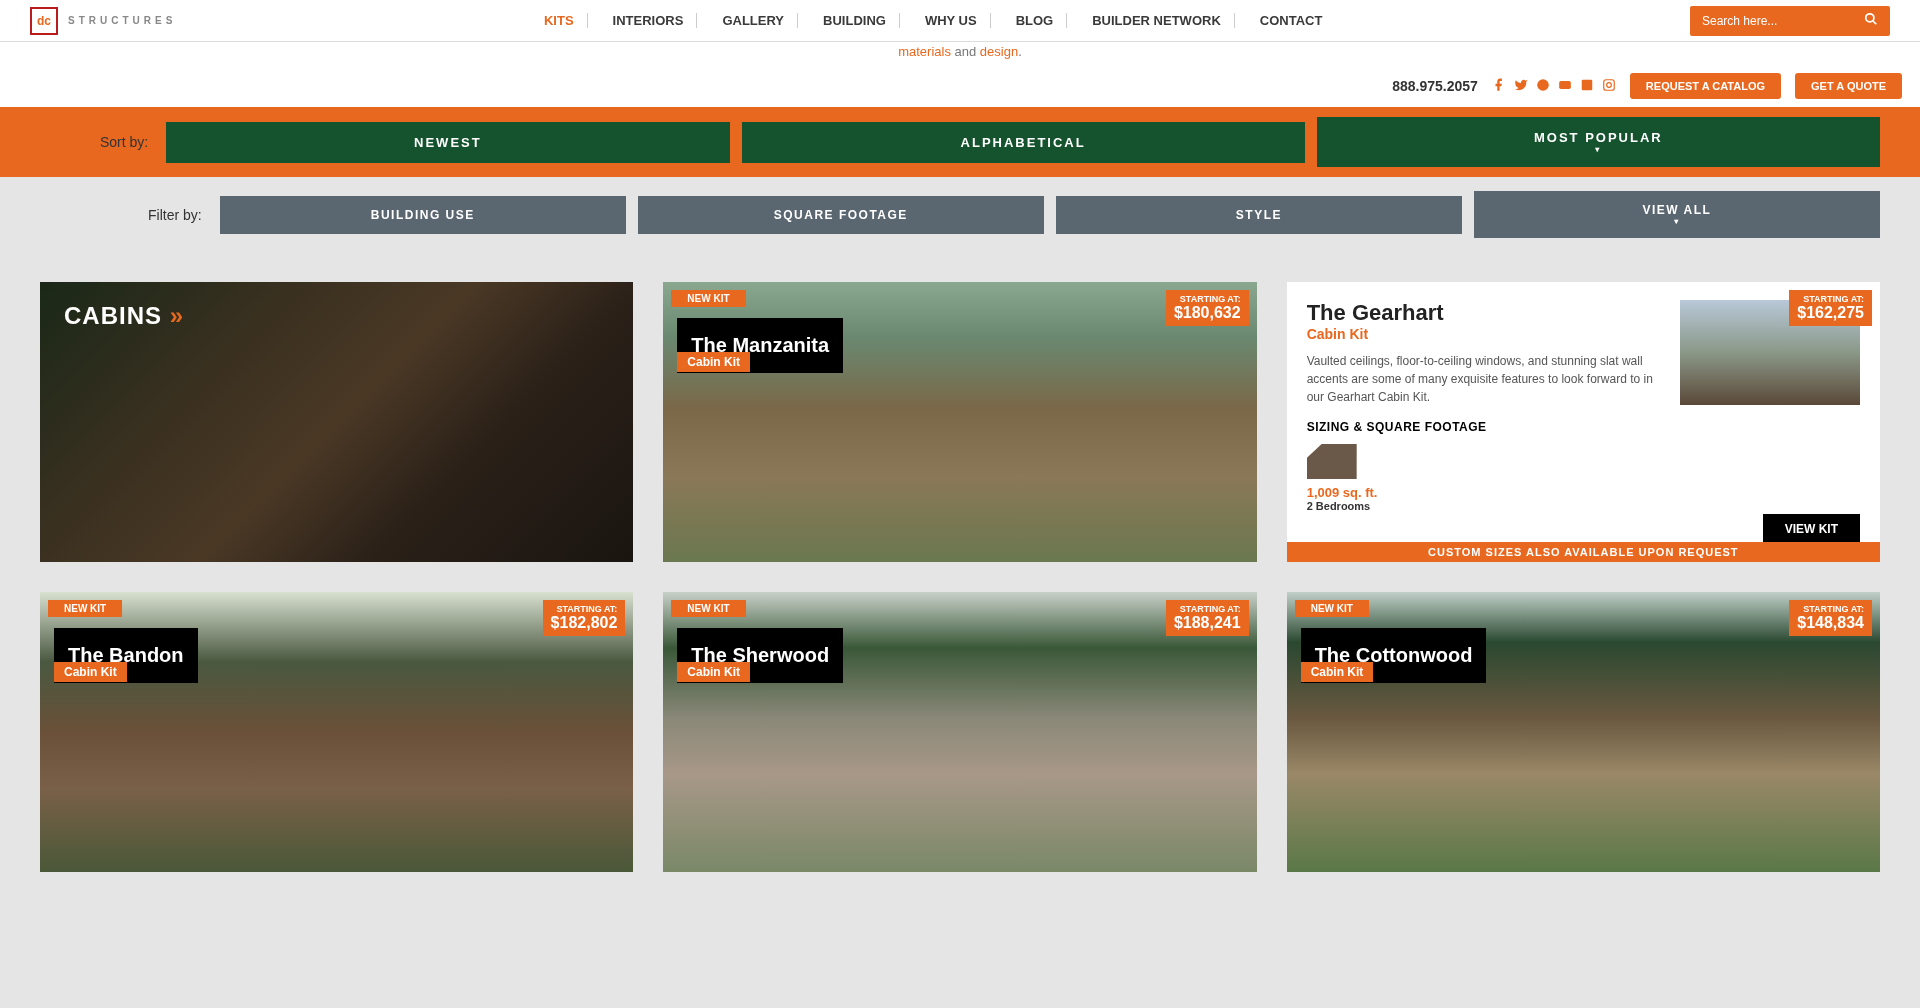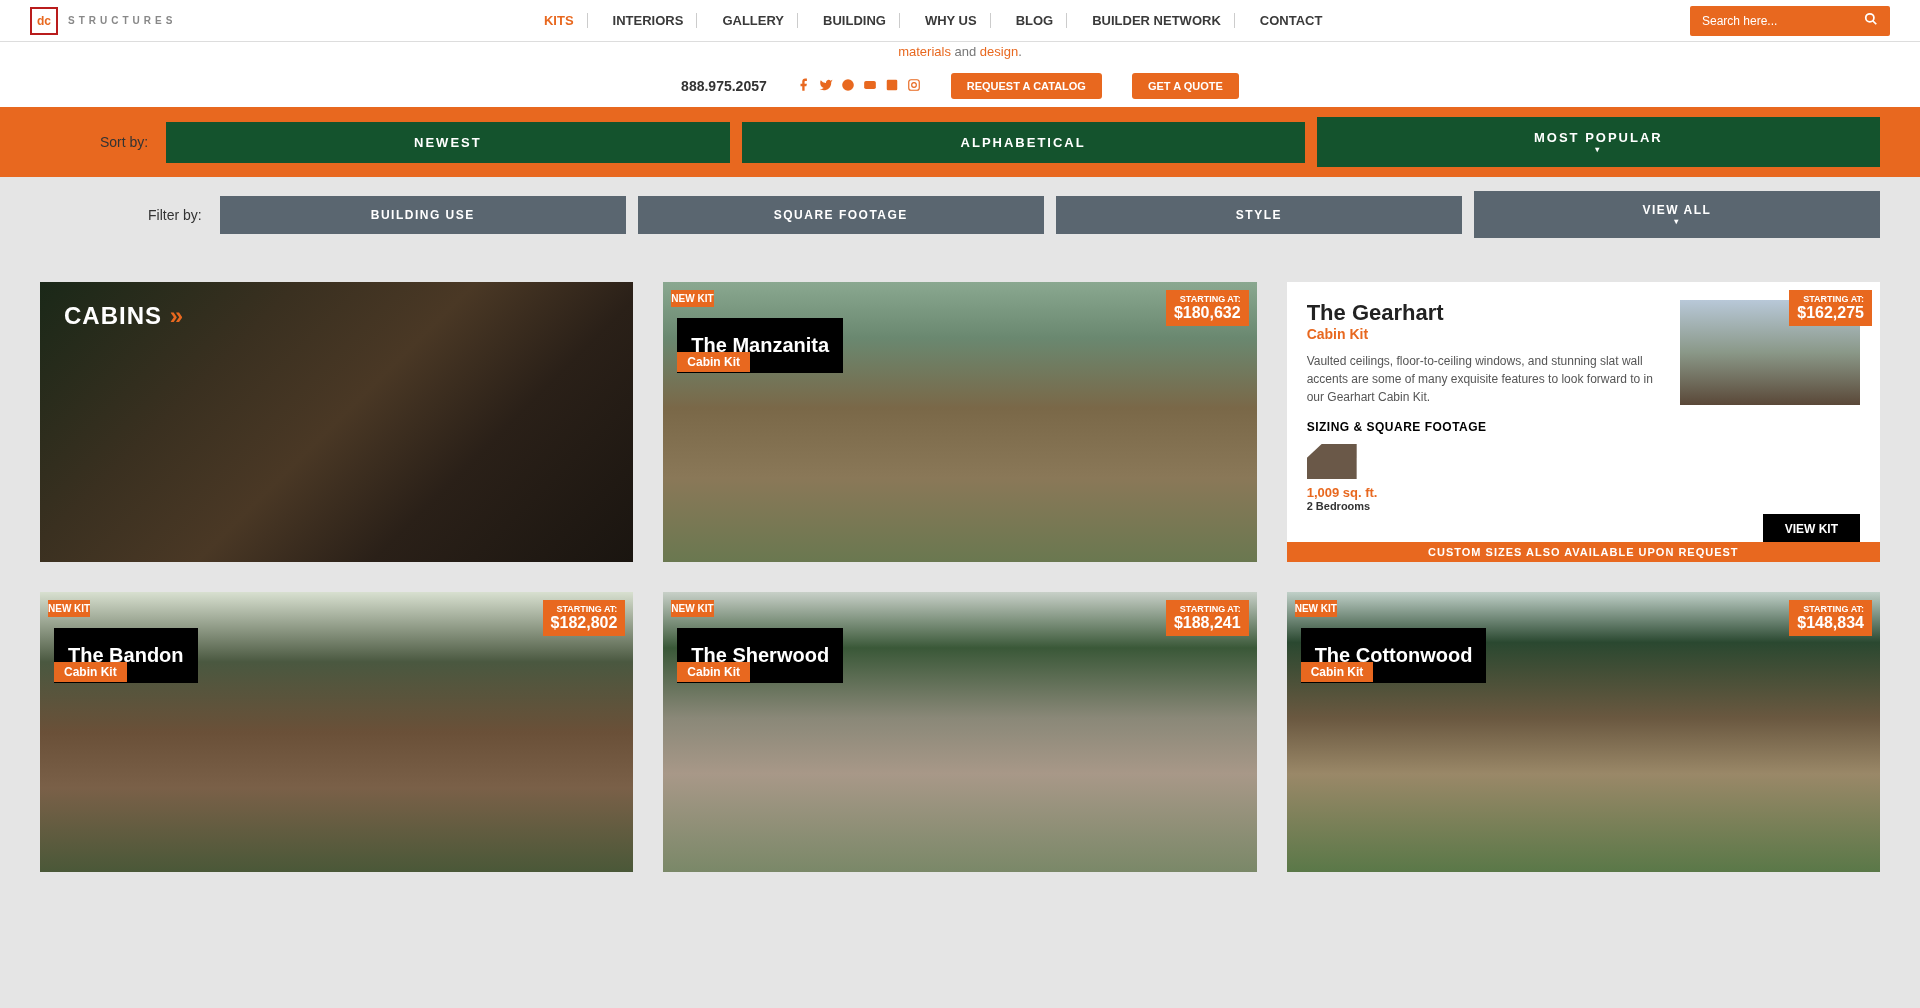--- a/index.html
+++ b/index.html
@@ -13,21 +13,21 @@
 .nav { display: flex; align-items: flex-end; gap: 12px; margin-left: auto; margin-right: auto; }
 .nav a { text-decoration: none; color: #3a3a3a; font-weight: 700; font-size: 13px; padding: 0 13px; border-right: 1px solid #ccc; }
 .nav a:last-child { border-right: none; }
 .nav a.active { color: #e8681f; }
 .search-box { background: #e8681f; display: flex; align-items: center; padding: 6px 12px; width: 200px; border-radius: 2px; }
 .search-box input { background: transparent; border: none; color: #fff; flex: 1; outline: none; font-size: 12px; }
 .search-box input::placeholder { color: #fff; }
 .search-icon { color: #fff; }
 
 
-.header-sub { background: #fff; display: flex; align-items: center; justify-content: center; padding: 8px 27px; gap: 30px; }
+.header-sub { background: #fff; display: flex; align-items: center; justify-content: flex-end; padding: 8px 18px; gap: 14px; }
 .phone { color: #333; font-weight: 600; font-size: 14px; }
 .social { display: flex; gap: 8px; }
 .social span { color: #e8681f; font-size: 14px; cursor: pointer; }
 .btn-orange { background: #e8681f; color: #fff; border: none; padding: 7px 16px; font-size: 11px; font-weight: 600; border-radius: 3px; cursor: pointer; }
 
 
 .tagline { text-align: center; padding: 2px 0 6px; background: #fff; font-size: 13px; color: #777; }
 .tagline .accent { color: #e8681f; }
 
 
@@ -39,21 +39,21 @@
 
 .filter-bar { background: #e5e5e5; display: flex; align-items: center; padding: 14px 40px; gap: 12px; }
 .filter-label { color: #333; font-size: 14px; margin-left: 108px; margin-right: 6px; }
 .filter-btn { flex: 1; background: #5a6670; color: #fff; text-align: center; padding: 12px 0; font-size: 12px; letter-spacing: 1.5px; font-weight: 600; cursor: pointer; }
 .filter-btn .chev { font-size: 8px; display: block; }
 
 
 .grid { display: grid; grid-template-columns: repeat(3, 1fr); gap: 30px; padding: 30px 40px; }
 .card { background: #000; position: relative; height: 280px; overflow: hidden; }
 .card-img { position: absolute; inset: 0; }
-.badge-new { position: absolute; top: 8px; left: 8px; background: #e8681f; color: #fff; font-size: 10px; font-weight: 700; padding: 3px 0; }
+.badge-new { position: absolute; top: 8px; left: 8px; background: #e8681f; color: #fff; font-size: 10px; font-weight: 700; padding: 3px 16px; }
 .badge-price { position: absolute; top: 8px; right: 8px; background: #e8681f; color: #fff; padding: 4px 8px; text-align: right; }
 .badge-price .label { font-size: 9px; font-weight: 700; display: block; }
 .badge-price .val { font-size: 16px; font-weight: 700; }
 .title-box { position: absolute; top: 36px; left: 14px; background: #000; padding: 16px 14px; }
 .title-box h3 { color: #fff; font-size: 20px; font-weight: 800; }
 .subtitle-box { position: absolute; top: 70px; left: 14px; background: #e8681f; color: #fff; font-size: 12px; padding: 3px 10px; font-weight: 600; }
 
 
 .cat-card { background: #000; position: relative; height: 280px; overflow: hidden; }
 .cat-title { position: absolute; top: 20px; left: 24px; color: #fff; font-size: 24px; font-weight: 900; letter-spacing: 1px; }

